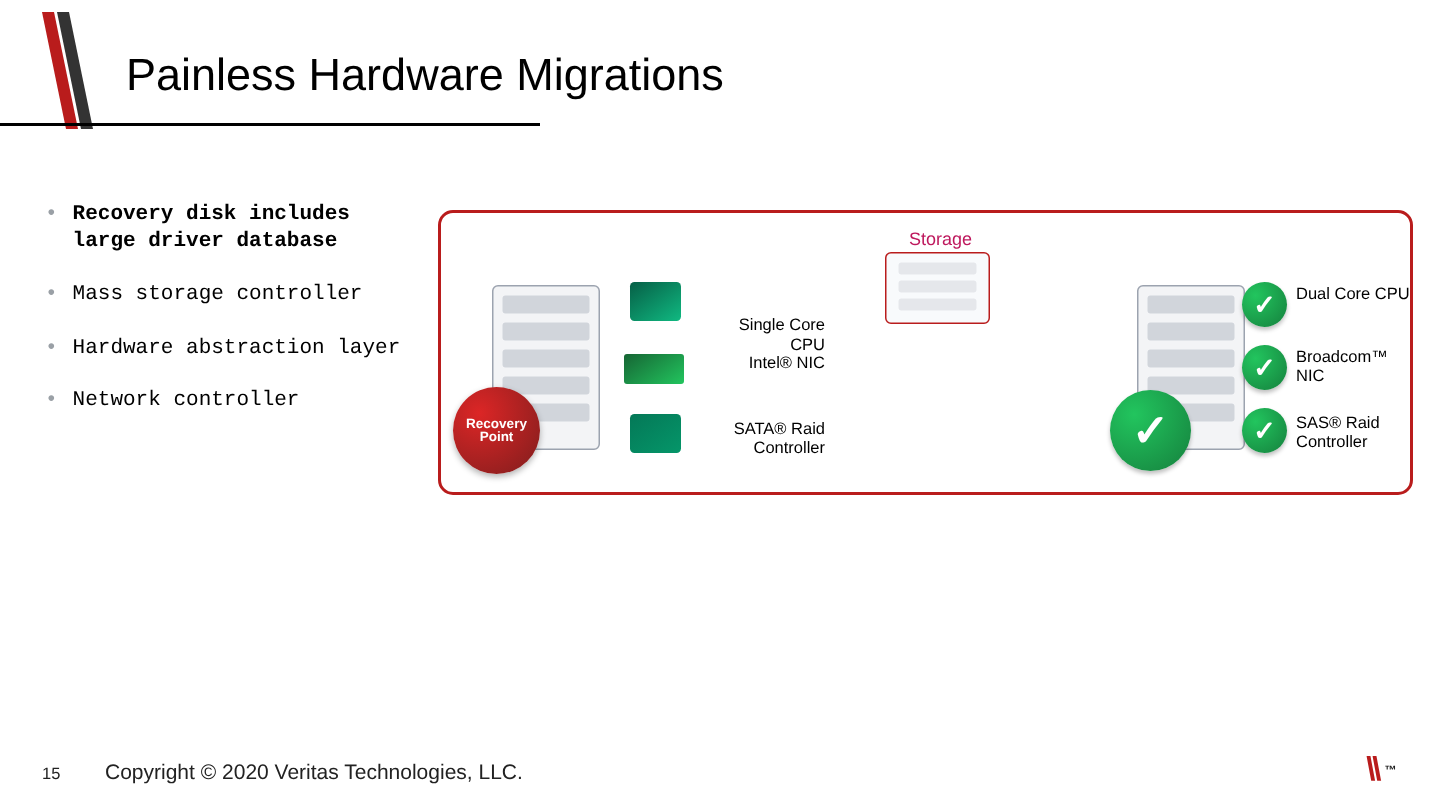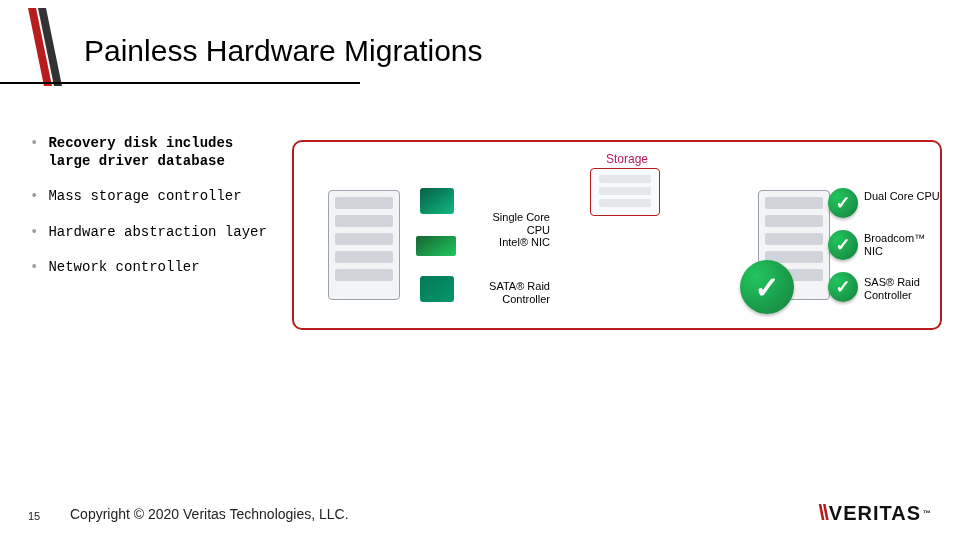--- a/index.html
+++ b/index.html
@@ -121,20 +121,21 @@
       <div class="drive"></div>
   </div>
   <div class="server right">
     <div class="drive"></div>
       <div class="drive"></div>
       <div class="drive"></div>
       <div class="drive"></div>
       <div class="drive"></div>
   </div>
 
+  <div class="badge-recovery">Recovery Point</div>
 
   <div class="chip l1"></div>
   <div class="nic-card l"></div>
   <div class="chip l3"></div>
 
   <div class="hw-left cpu">Single Core CPU</div>
   <div class="hw-left nic">Intel® NIC</div>
   <div class="hw-left raid">SATA® Raid Controller</div>
 
   <div class="hw-right cpu">Dual Core CPU</div>
@@ -147,17 +148,16 @@
   <div class="check big">✓</div>
 
   <div class="footer-pattern"></div>
   <div class="footer">
     <div class="pagenum">15</div>
     <div class="copyright">Copyright © 2020 Veritas Technologies, LLC.</div>
   </div>
 
   <div class="brand">
     <span class="v">\\</span>
-    <span>VERITAS</span>
     <span class="tm">™</span>
   </div>
 
 </div>
 
 </body></html>

